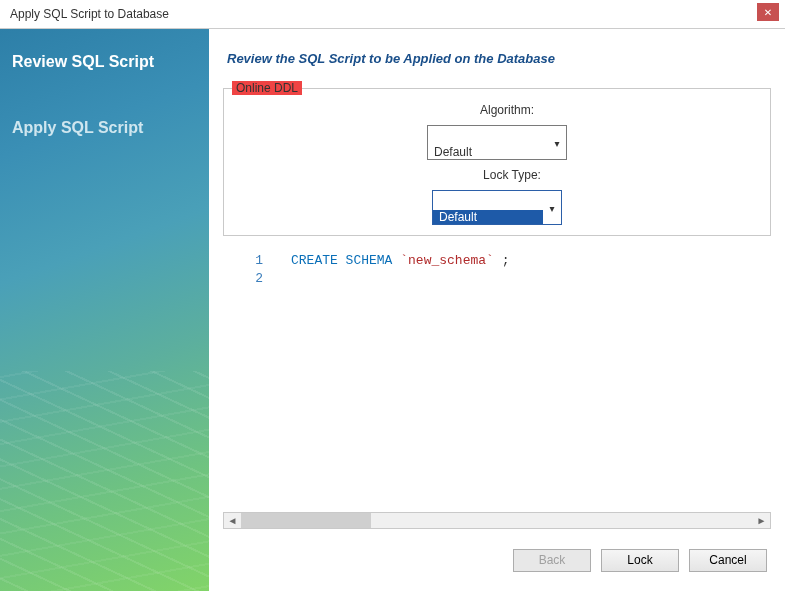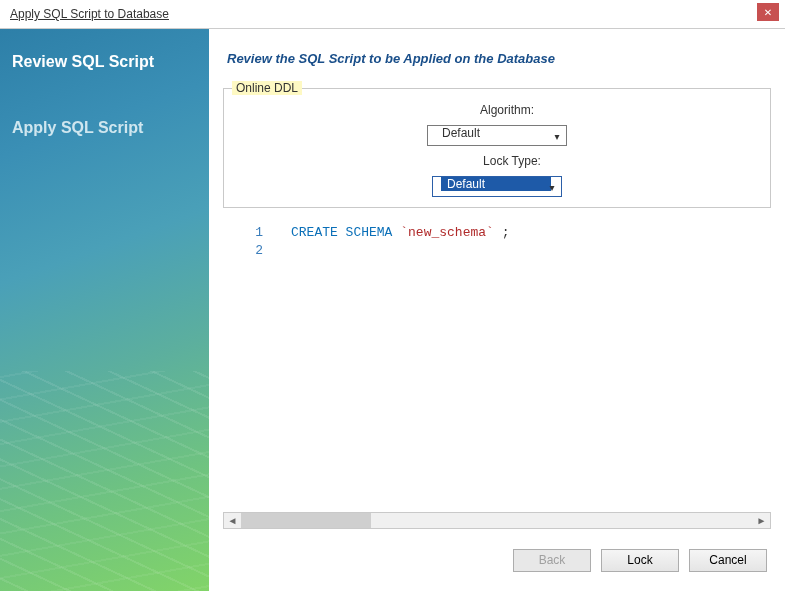--- a/index.html
+++ b/index.html
@@ -1,17 +1,17 @@
 <!DOCTYPE html>
 <html><head>
 <meta charset="utf-8">
 <style>
   * { box-sizing: border-box; margin: 0; padding: 0; }
   html, body { width: 785px; height: 591px; font-family: "Segoe UI", Tahoma, sans-serif; font-size: 12px; color: #333; background: #fff; overflow: hidden; }
-  .titlebar { height: 29px; background: #fff; display: flex; align-items: center; padding-left: 10px; position: relative; border-bottom: 1px solid #ccc; text-decoration: underline; }
+  .titlebar { height: 29px; background: #fff; display: flex; align-items: center; padding-left: 10px; position: relative; border-bottom: 1px solid #ccc; }
   .titlebar-title { font-size: 12px; color: #333; }
   .close-btn { position: absolute; right: 6px; top: 3px; width: 22px; height: 18px; background: #c75050; color: #fff; display: flex; align-items: center; justify-content: center; font-size: 10px; cursor: pointer; }
   .body { display: flex; height: 562px; }
   .sidebar {
     width: 209px;
     background: linear-gradient(160deg, #2d7fa8 0%, #3a8fb5 20%, #4aa0b8 40%, #5caf9e 60%, #6fc380 80%, #82d468 100%);
     color: #fff;
     position: relative;
     overflow: hidden;
   }
@@ -24,24 +24,24 @@
       repeating-linear-gradient(-10deg, rgba(255,255,255,0.1) 0 2px, transparent 2px 22px);
     opacity: 0.6;
     pointer-events: none;
   }
   .step { padding: 24px 12px; font-size: 16px; }
   .step.active { font-weight: bold; color: #fff; }
   .step.inactive { color: #cfe6ef; font-weight: bold; }
   .main { flex: 1; display: flex; flex-direction: column; padding: 0; }
   .heading { color: #1a4f8a; font-weight: bold; font-size: 13px; padding: 22px 18px 14px 18px; font-style: italic; }
   .group { border: 1px solid #c9c9c9; margin: 8px 14px 6px 14px; position: relative; padding: 14px 10px 10px 10px; }
-  .group-label { position: absolute; top: -8px; left: 8px; background: #fef9c3; padding: 0 4px; font-size: 12px; color: #333; }
+  .group-label { position: absolute; top: -8px; left: 8px; background: #ef4444; padding: 0 4px; font-size: 12px; color: #333; }
   .ddl-row { display: flex; align-items: center; gap: 8px; flex-direction: column; }
   .ddl-row label { font-size: 12px; }
-  .combo { position: relative; display: inline-flex; align-items: flex-start; border: 1px solid #7a7a7a; height: 21px; background: #fff; padding-left: 8px; }
+  .combo { position: relative; display: inline-flex; align-items: flex-end; border: 1px solid #7a7a7a; height: 35px; background: #fff; }
   .combo.sel { border: 1px solid #2b5fa8; }
   .combo .val { padding: 0 18px 0 6px; font-size: 12px; min-width: 110px; }
   .combo.sel .val { background: #1e5aa8; color: #fff; }
   .combo .arrow { position: absolute; right: 2px; top: 50%; transform: translateY(-50%); width: 14px; text-align: center; font-size: 10px; color: #333; pointer-events: none; }
   .editor { flex: 1; margin: 6px 14px 0 14px; display: flex; flex-direction: column; }
   .code-area { flex: 1; display: flex; font-family: Consolas, "Courier New", monospace; font-size: 13px; overflow: hidden; }
   .gutter { width: 48px; text-align: right; color: #3a7dbb; padding: 4px 8px 0 0; user-select: none; }
   .gutter div { height: 18px; line-height: 18px; }
   .code { flex: 1; padding: 4px 0 0 0; margin-left: 20px; }
   .code div { height: 18px; line-height: 18px; }

